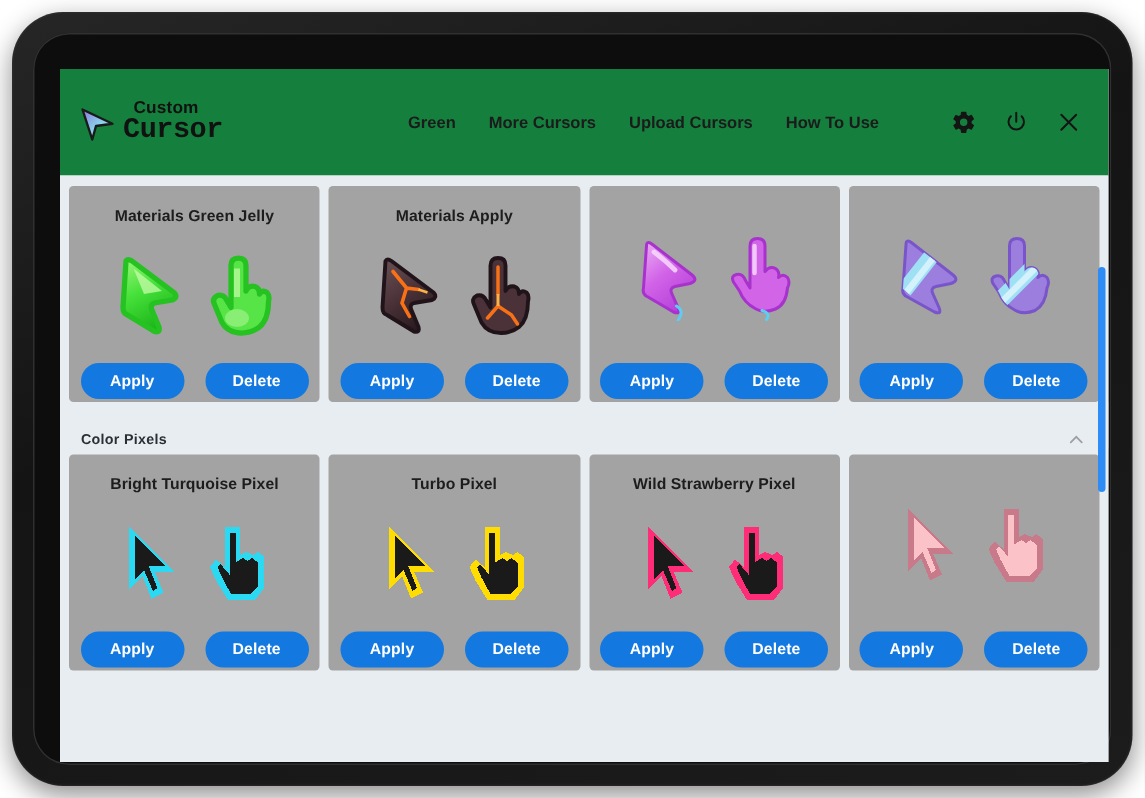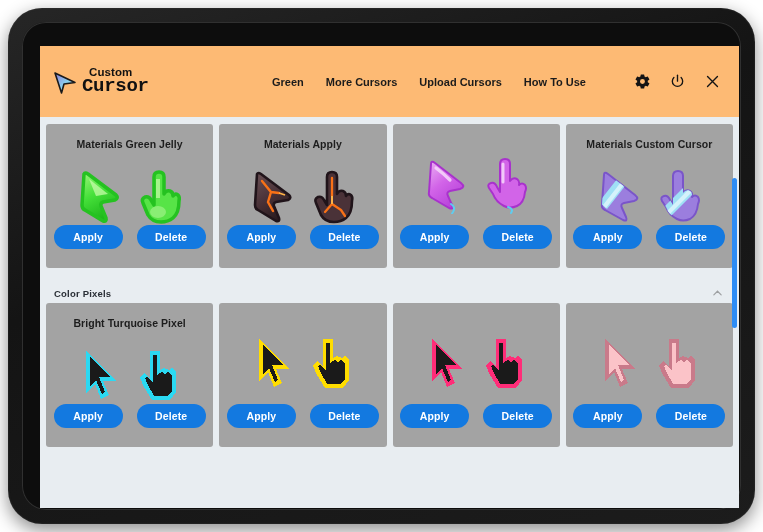--- a/index.html
+++ b/index.html
@@ -34,21 +34,21 @@
     width: 699px; height: 462px;
     background: #eceff3;
     overflow: hidden;
   }
 
   
   #app-header {
     position: absolute;
     left: 0; top: 0;
     width: 699px; height: 71px;
-    background: #fdba74;
+    background: #15803d;
     display: flex;
     align-items: center;
     justify-content: space-between;
     padding: 0 18px 0 12px;
   }
   .logo-wrap { display: flex; align-items: center; gap: 3px; }
   .logo-arrow { width: 26px; height: 26px; flex: none; margin-top: 3px; }
   .logo-text { line-height: 1; padding-left: 1px; }
   .logo-top {
     font-size: 11.5px; font-weight: 700; color: #111;
@@ -100,21 +100,21 @@
     display: flex;
     align-items: center;
     justify-content: center;
     gap: 12px;
     height: 78px;
     margin-top: 8px;
   }
   .cursor-pair svg { display: block; }
   .card-buttons {
     position: absolute;
-    left: 0; right: 0; bottom: 19px;
+    left: 0; right: 0; bottom: 2px;
     display: flex;
     justify-content: center;
     gap: 14px;
   }
   .pill-btn {
     background: #1379e0;
     color: #ffffff;
     border: none;
     border-radius: 14px;
     width: 69px;
@@ -290,21 +290,20 @@
               <path d="M24 51 q6 2 3 6" stroke="#5ecdf0" stroke-width="2" fill="none" stroke-linecap="round"></path>
             </svg>
           </div>
           <div class="card-buttons">
             <button class="pill-btn">Apply</button>
             <button class="pill-btn">Delete</button>
           </div>
         </div>
 
         <div class="cursor-card">
-          <div class="card-title">Materials Custom Cursor</div>
           <div class="cursor-pair">
             <svg width="50" height="58" viewBox="0 0 50 58">
               <defs>
                 <clipPath id="cc1">
                     <path d="M9 7 Q9 3 13 6 L40 27 Q45 31 39 33 L29 35 Q25 36 27 40 L31 49 Q33 54 28 52 L10 42 Q6 40 7 36 Z"></path>
                   </clipPath>
               </defs>
               <path d="M9 7 Q9 3 13 6 L40 27 Q45 31 39 33 L29 35 Q25 36 27 40 L31 49 Q33 54 28 52 L10 42 Q6 40 7 36 Z" fill="#9b7ede" stroke="#7a55c9" stroke-width="2" stroke-linejoin="round"></path>
               <g clip-path="url(#cc1)">
                 <path d="M4 34 L26 6 L34 13 L12 41 Z" fill="#9fe0f5"></path>
@@ -353,37 +352,39 @@
               <path d="M17 8 L21 8 L21 28 L26 25 L29 27 L32 25 L36 28 L36 44 L31 49 L18 49 L12 38 L9 31 L11 29 L17 36 Z" fill="#1a1a1a"></path>
             </svg>
           </div>
           <div class="card-buttons">
             <button class="pill-btn">Apply</button>
             <button class="pill-btn">Delete</button>
           </div>
         </div>
 
         <div class="cursor-card">
+          <div class="card-title">Turbo Pixel</div>
           <div class="cursor-pair">
             <svg width="44" height="58" viewBox="0 0 44 58" shape-rendering="crispEdges">
               <path d="M6 4 L6 46 L15 37 L21 52 L29 48 L23 34 L36 34 Z" fill="#FFDD00"></path>
               <path d="M10 10 L10 39 L16 33 L22 47 L25 45 L19 30 L30 30 Z" fill="#1a1a1a"></path>
             </svg>
             <svg width="44" height="58" viewBox="0 0 44 58" shape-rendering="crispEdges">
               <path d="M14 4 L24 4 L24 23 L28 21 L33 23 L36 21 L40 24 L40 45 L34 53 L16 53 L8 40 L4 31 L8 26 L14 31 Z" fill="#FFDD00"></path>
               <path d="M17 8 L21 8 L21 28 L26 25 L29 27 L32 25 L36 28 L36 44 L31 49 L18 49 L12 38 L9 31 L11 29 L17 36 Z" fill="#1a1a1a"></path>
             </svg>
           </div>
           <div class="card-buttons">
             <button class="pill-btn">Apply</button>
             <button class="pill-btn">Delete</button>
           </div>
         </div>
 
         <div class="cursor-card">
+          <div class="card-title">Wild Strawberry Pixel</div>
           <div class="cursor-pair">
             <svg width="44" height="58" viewBox="0 0 44 58" shape-rendering="crispEdges">
               <path d="M6 4 L6 46 L15 37 L21 52 L29 48 L23 34 L36 34 Z" fill="#FF2D78"></path>
               <path d="M10 10 L10 39 L16 33 L22 47 L25 45 L19 30 L30 30 Z" fill="#1a1a1a"></path>
             </svg>
             <svg width="44" height="58" viewBox="0 0 44 58" shape-rendering="crispEdges">
               <path d="M14 4 L24 4 L24 23 L28 21 L33 23 L36 21 L40 24 L40 45 L34 53 L16 53 L8 40 L4 31 L8 26 L14 31 Z" fill="#FF2D78"></path>
               <path d="M17 8 L21 8 L21 28 L26 25 L29 27 L32 25 L36 28 L36 44 L31 49 L18 49 L12 38 L9 31 L11 29 L17 36 Z" fill="#1a1a1a"></path>
             </svg>
           </div>

